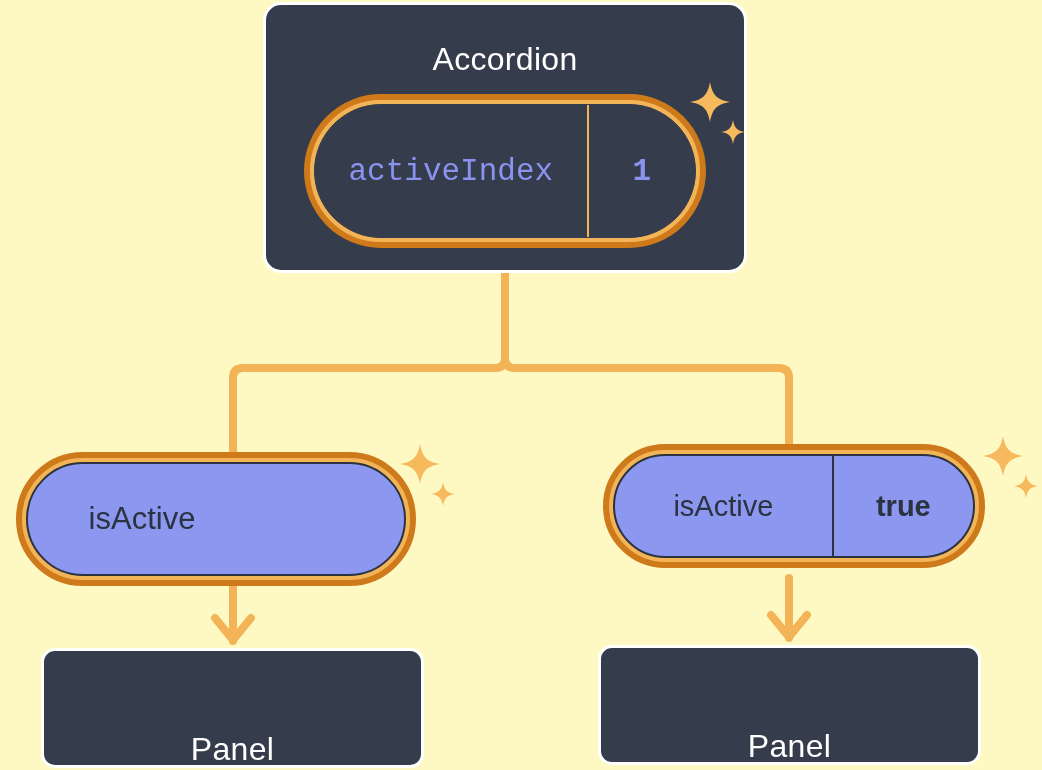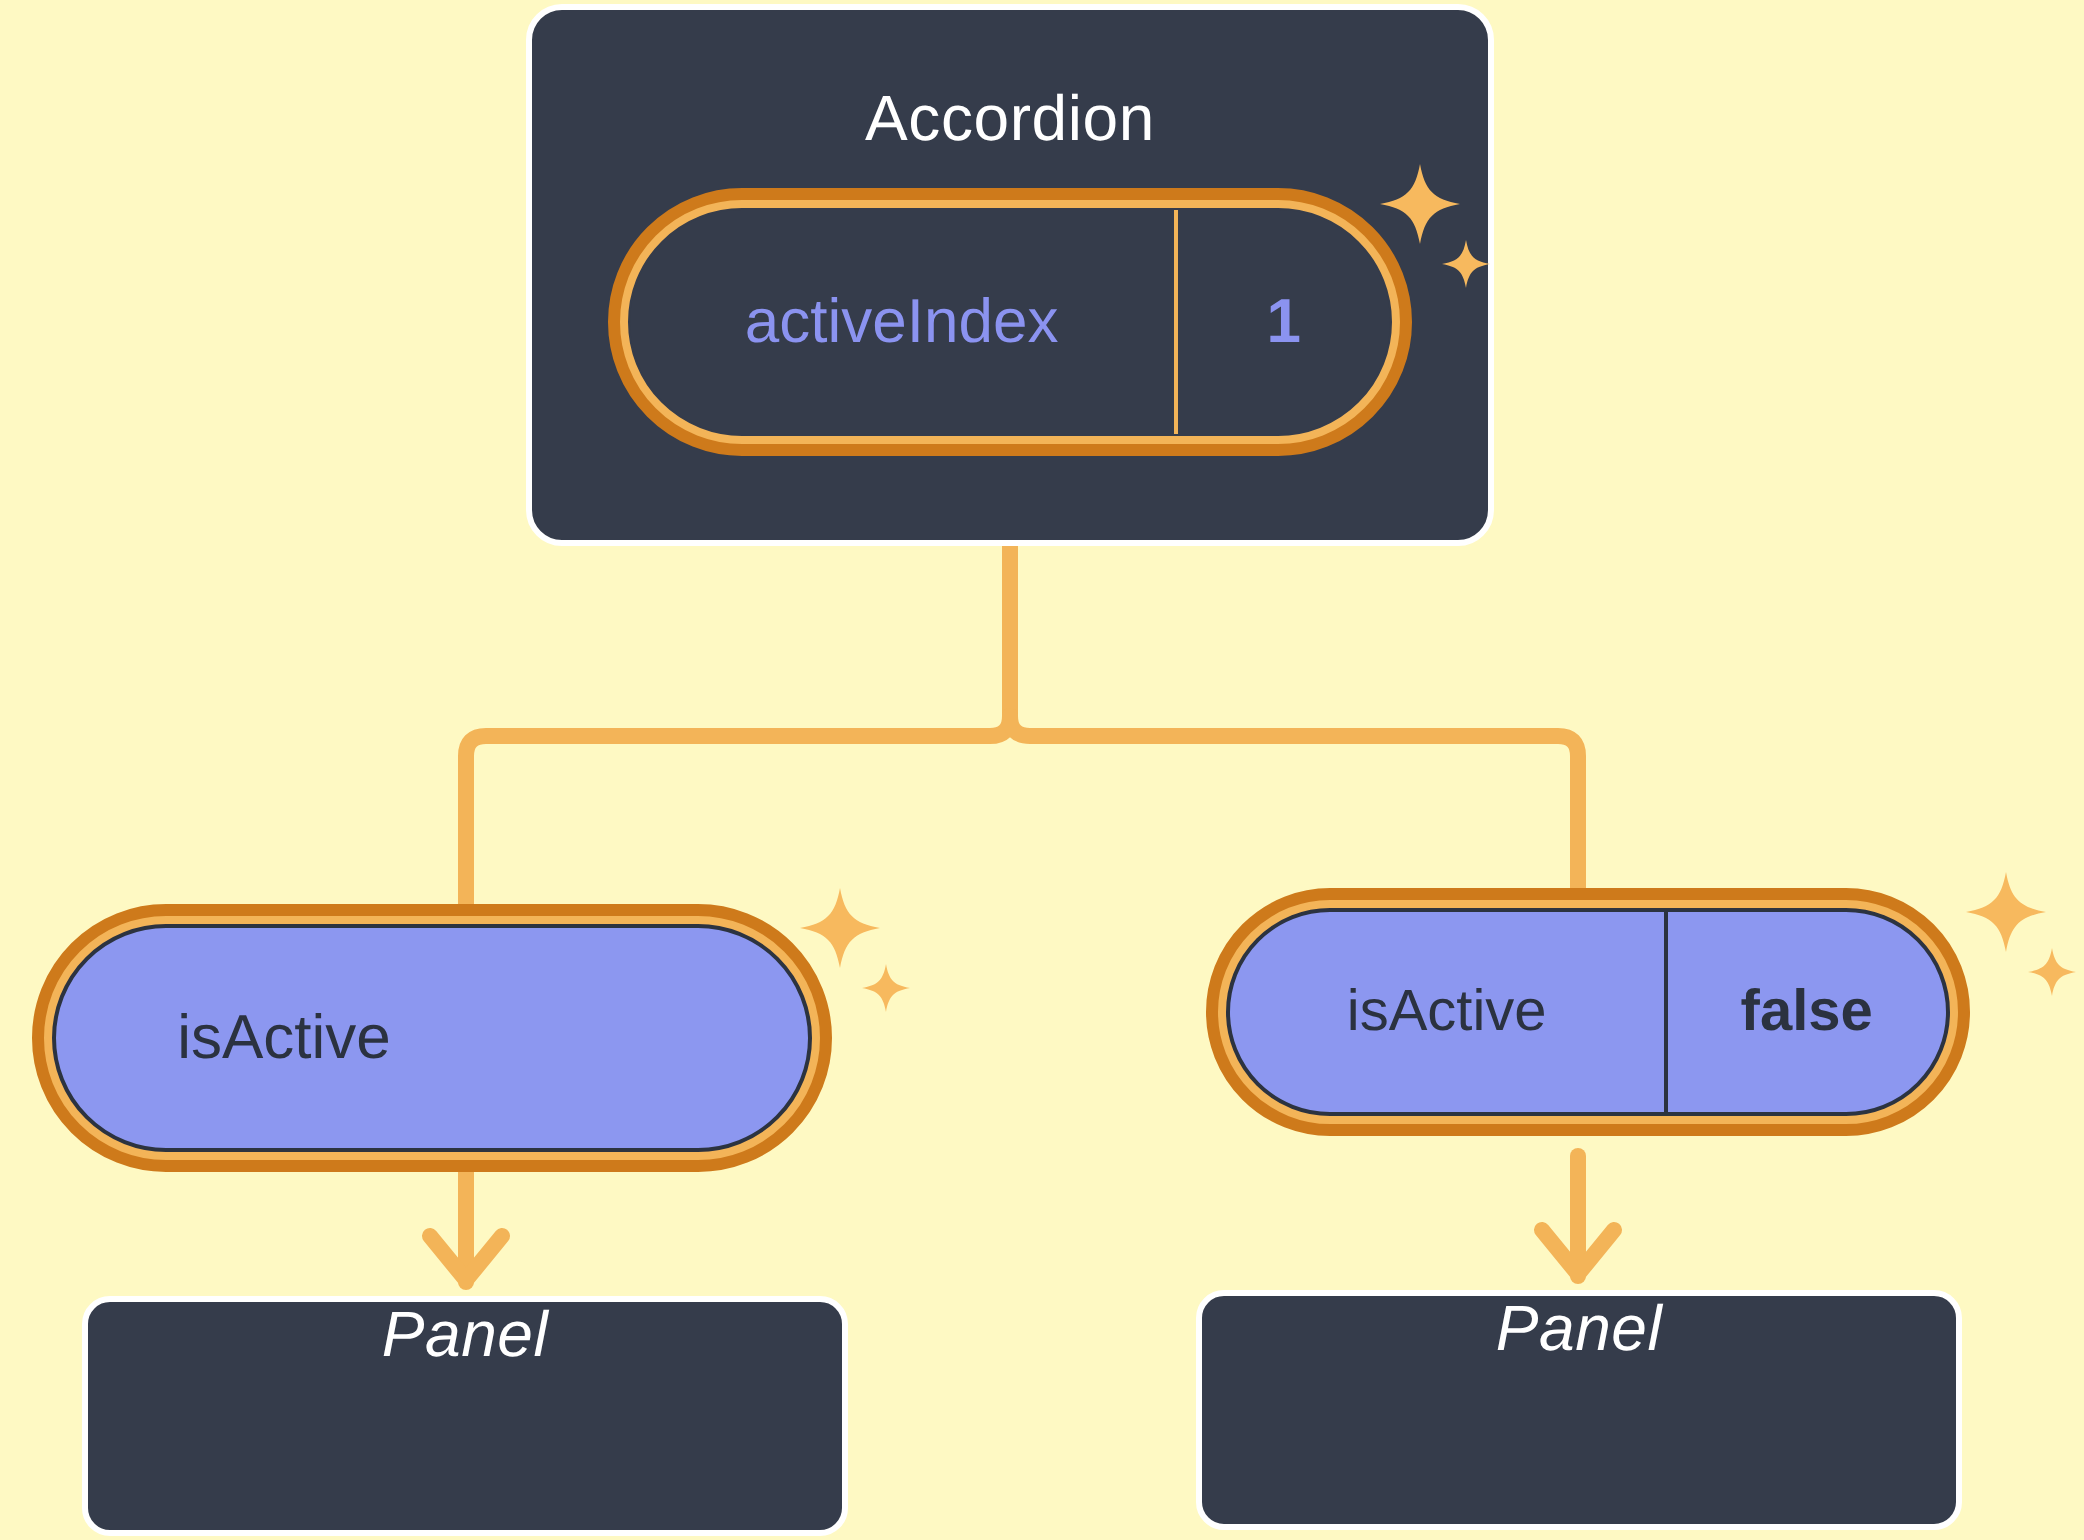--- a/index.html
+++ b/index.html
@@ -45,22 +45,21 @@
     left: 263px;
     top: 2px;
     width: 484px;
     height: 271px;
     align-items: flex-start;
     border-radius: 18px;
   }
   .node-box.panel {
     width: 383px;
     height: 120px;
-    align-items: flex-start;
-    font-style: italic;
+    align-items: flex-end;
   }
   .node-box.panel-left  { left: 41px;  top: 648px; }
   .node-box.panel-right { left: 598px; top: 645px; }
 
   .box-title {
     color: #FFFFFF;
     font-size: 32px;
     font-weight: 400;
     letter-spacing: 0.3px;
     line-height: 1;
@@ -95,21 +94,21 @@
     align-items: center;
     justify-content: center;
     white-space: nowrap;
     box-sizing: border-box;
   }
   .pill-cell.key  { font-weight: 400; }
   .pill-cell.val  { font-weight: 700; }
 
   
   .pill-wrap.top { left: 304px; top: 94px; }
-  .pill.dark     { width: 402px; height: 134px; }
+  .pill.dark     { width: 402px; height: 154px; font-family: Liberation Mono, monospace; }
   .pill.dark .pill-inner {
     background: #353C4B;
     border: 1px solid #353C4B;
   }
   .pill.dark .pill-cell { color: #8B93F0; font-size: 31px; }
   .pill.dark .pill-cell.key { width: 286px; }
   .pill.dark .pill-cell.val {
     width: 114px;
     border-left: 2px solid #F3B458;
   }
@@ -195,21 +194,21 @@
     <svg width="64" height="74" viewBox="0 0 64 74" aria-hidden="true">
       <path fill="#F7B95E" d="M25 2 C27.4 15.2 31.8 19.6 45 22 C31.8 24.4 27.4 28.8 25 42 C22.6 28.8 18.2 24.4 5 22 C18.2 19.6 22.6 15.2 25 2 Z"></path>
       <path fill="#F7B95E" d="M48 40 C49.4 48 52 50.6 60 52 C52 53.4 49.4 56 48 64 C46.6 56 44 53.4 36 52 C44 50.6 46.6 48 48 40 Z"></path>
     </svg>
   </div>
 
   <div class="pill-wrap right">
     <div class="pill purple rp">
       <div class="pill-inner">
         <div class="pill-cell key">isActive</div>
-        <div class="pill-cell val">false</div>
+        <div class="pill-cell val">true</div>
       </div>
     </div>
   </div>
 
   <div class="sparkle-group sp-right">
     <svg width="64" height="74" viewBox="0 0 64 74" aria-hidden="true">
       <path fill="#F7B95E" d="M25 2 C27.4 15.2 31.8 19.6 45 22 C31.8 24.4 27.4 28.8 25 42 C22.6 28.8 18.2 24.4 5 22 C18.2 19.6 22.6 15.2 25 2 Z"></path>
       <path fill="#F7B95E" d="M48 40 C49.4 48 52 50.6 60 52 C52 53.4 49.4 56 48 64 C46.6 56 44 53.4 36 52 C44 50.6 46.6 48 48 40 Z"></path>
     </svg>
   </div>

